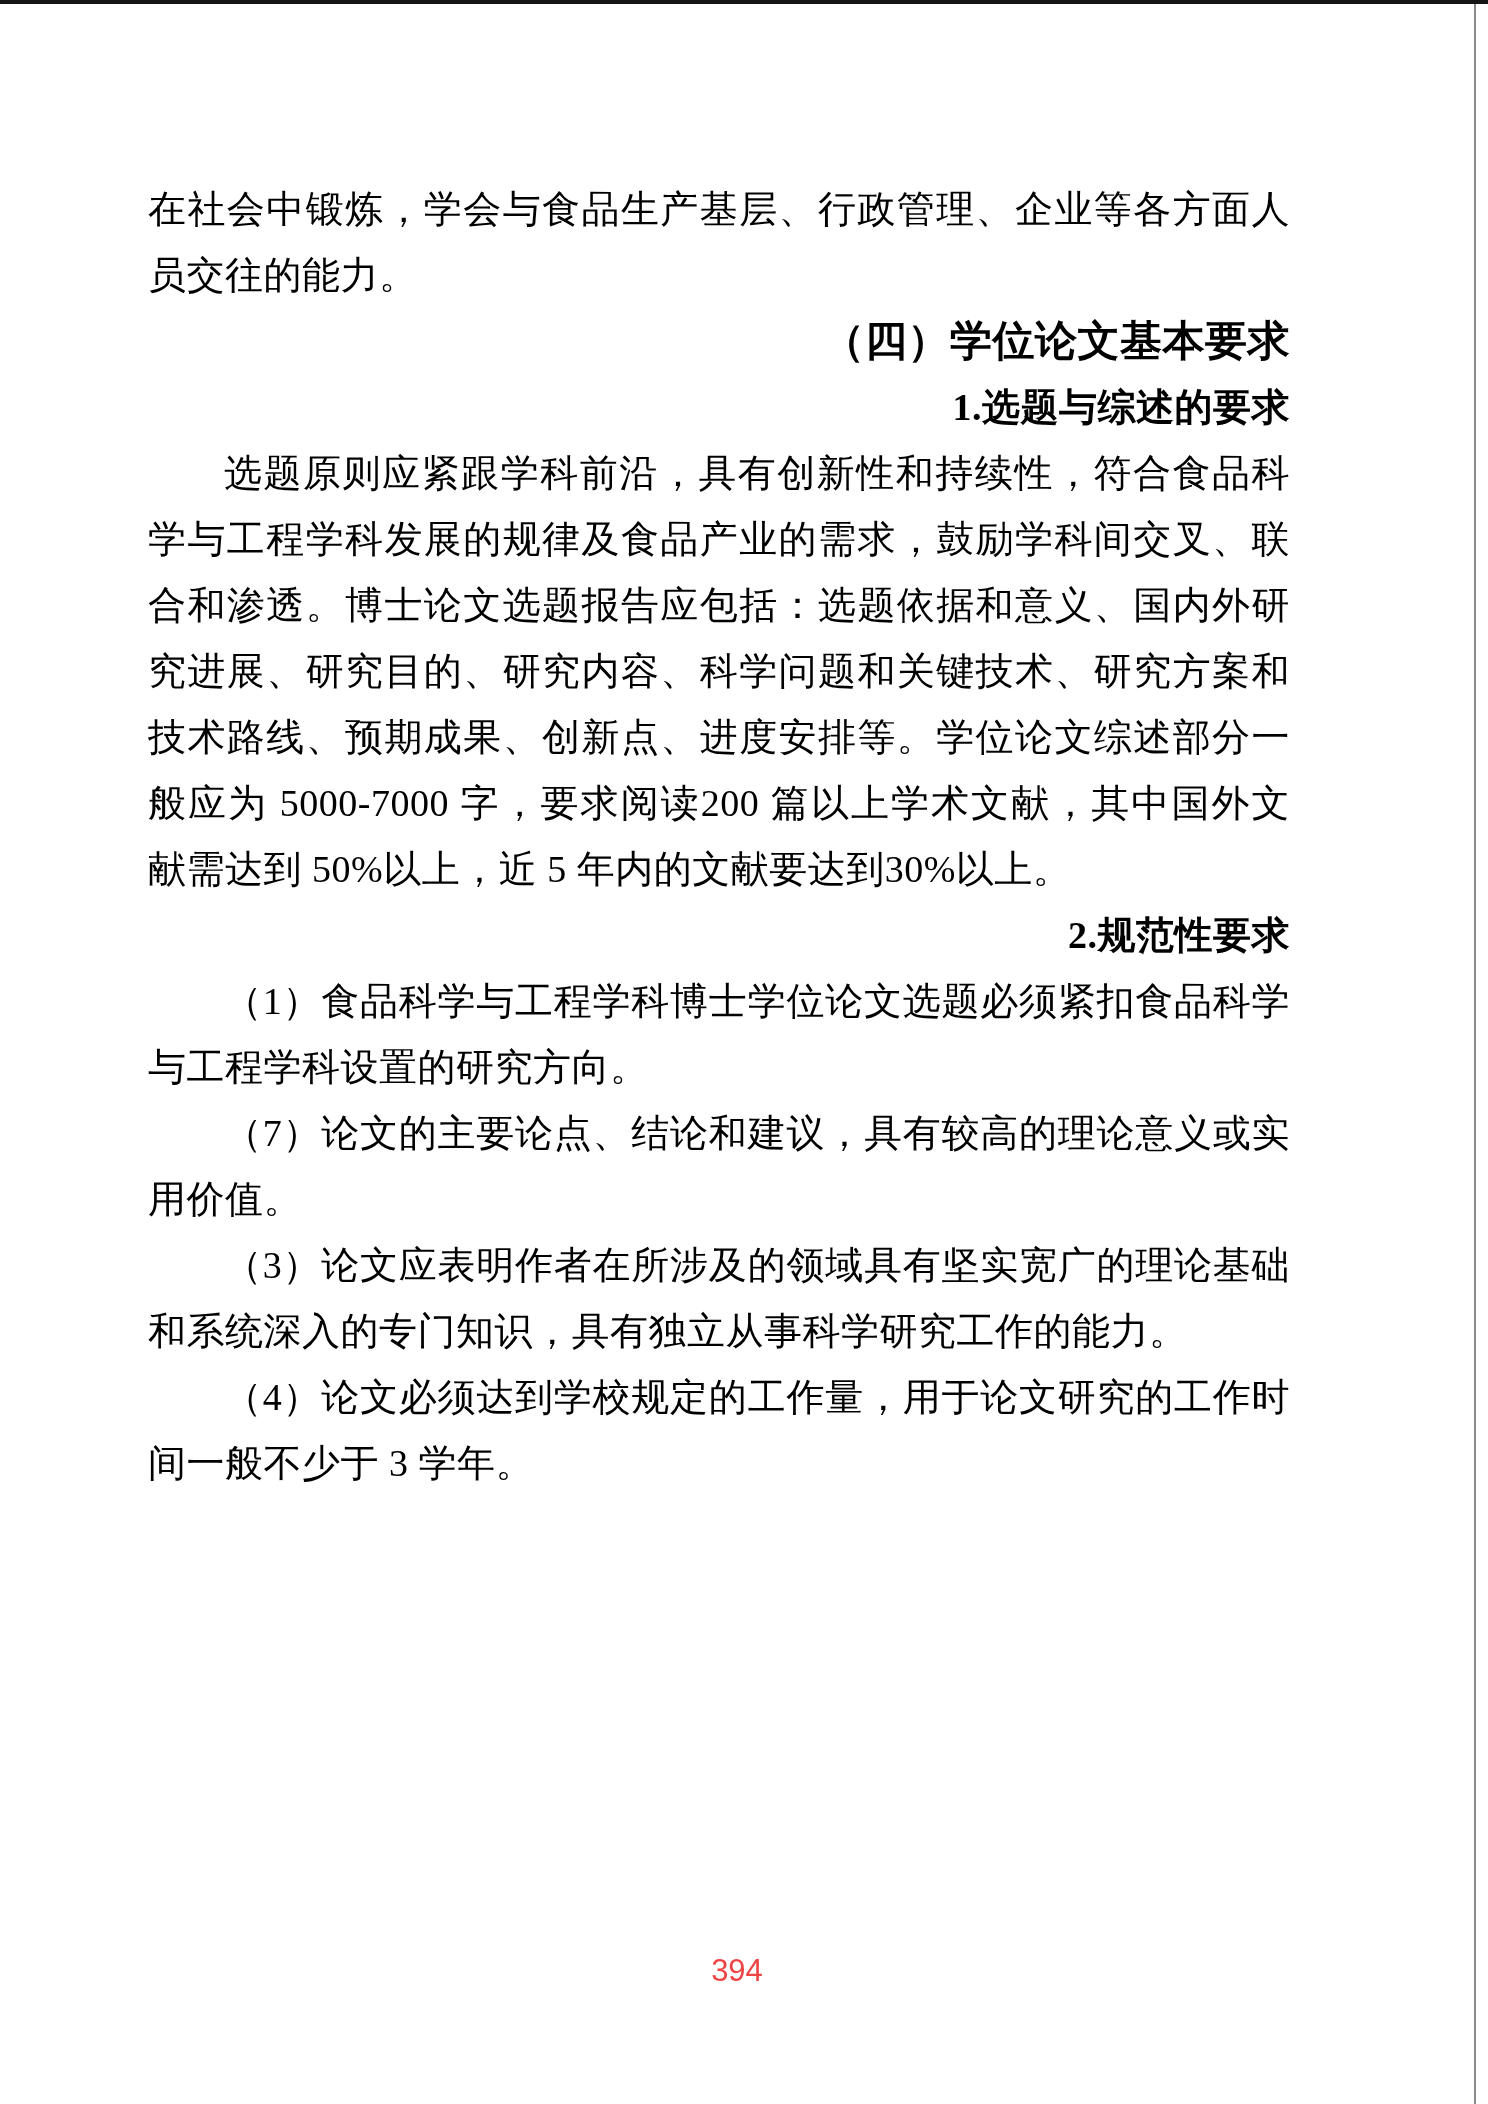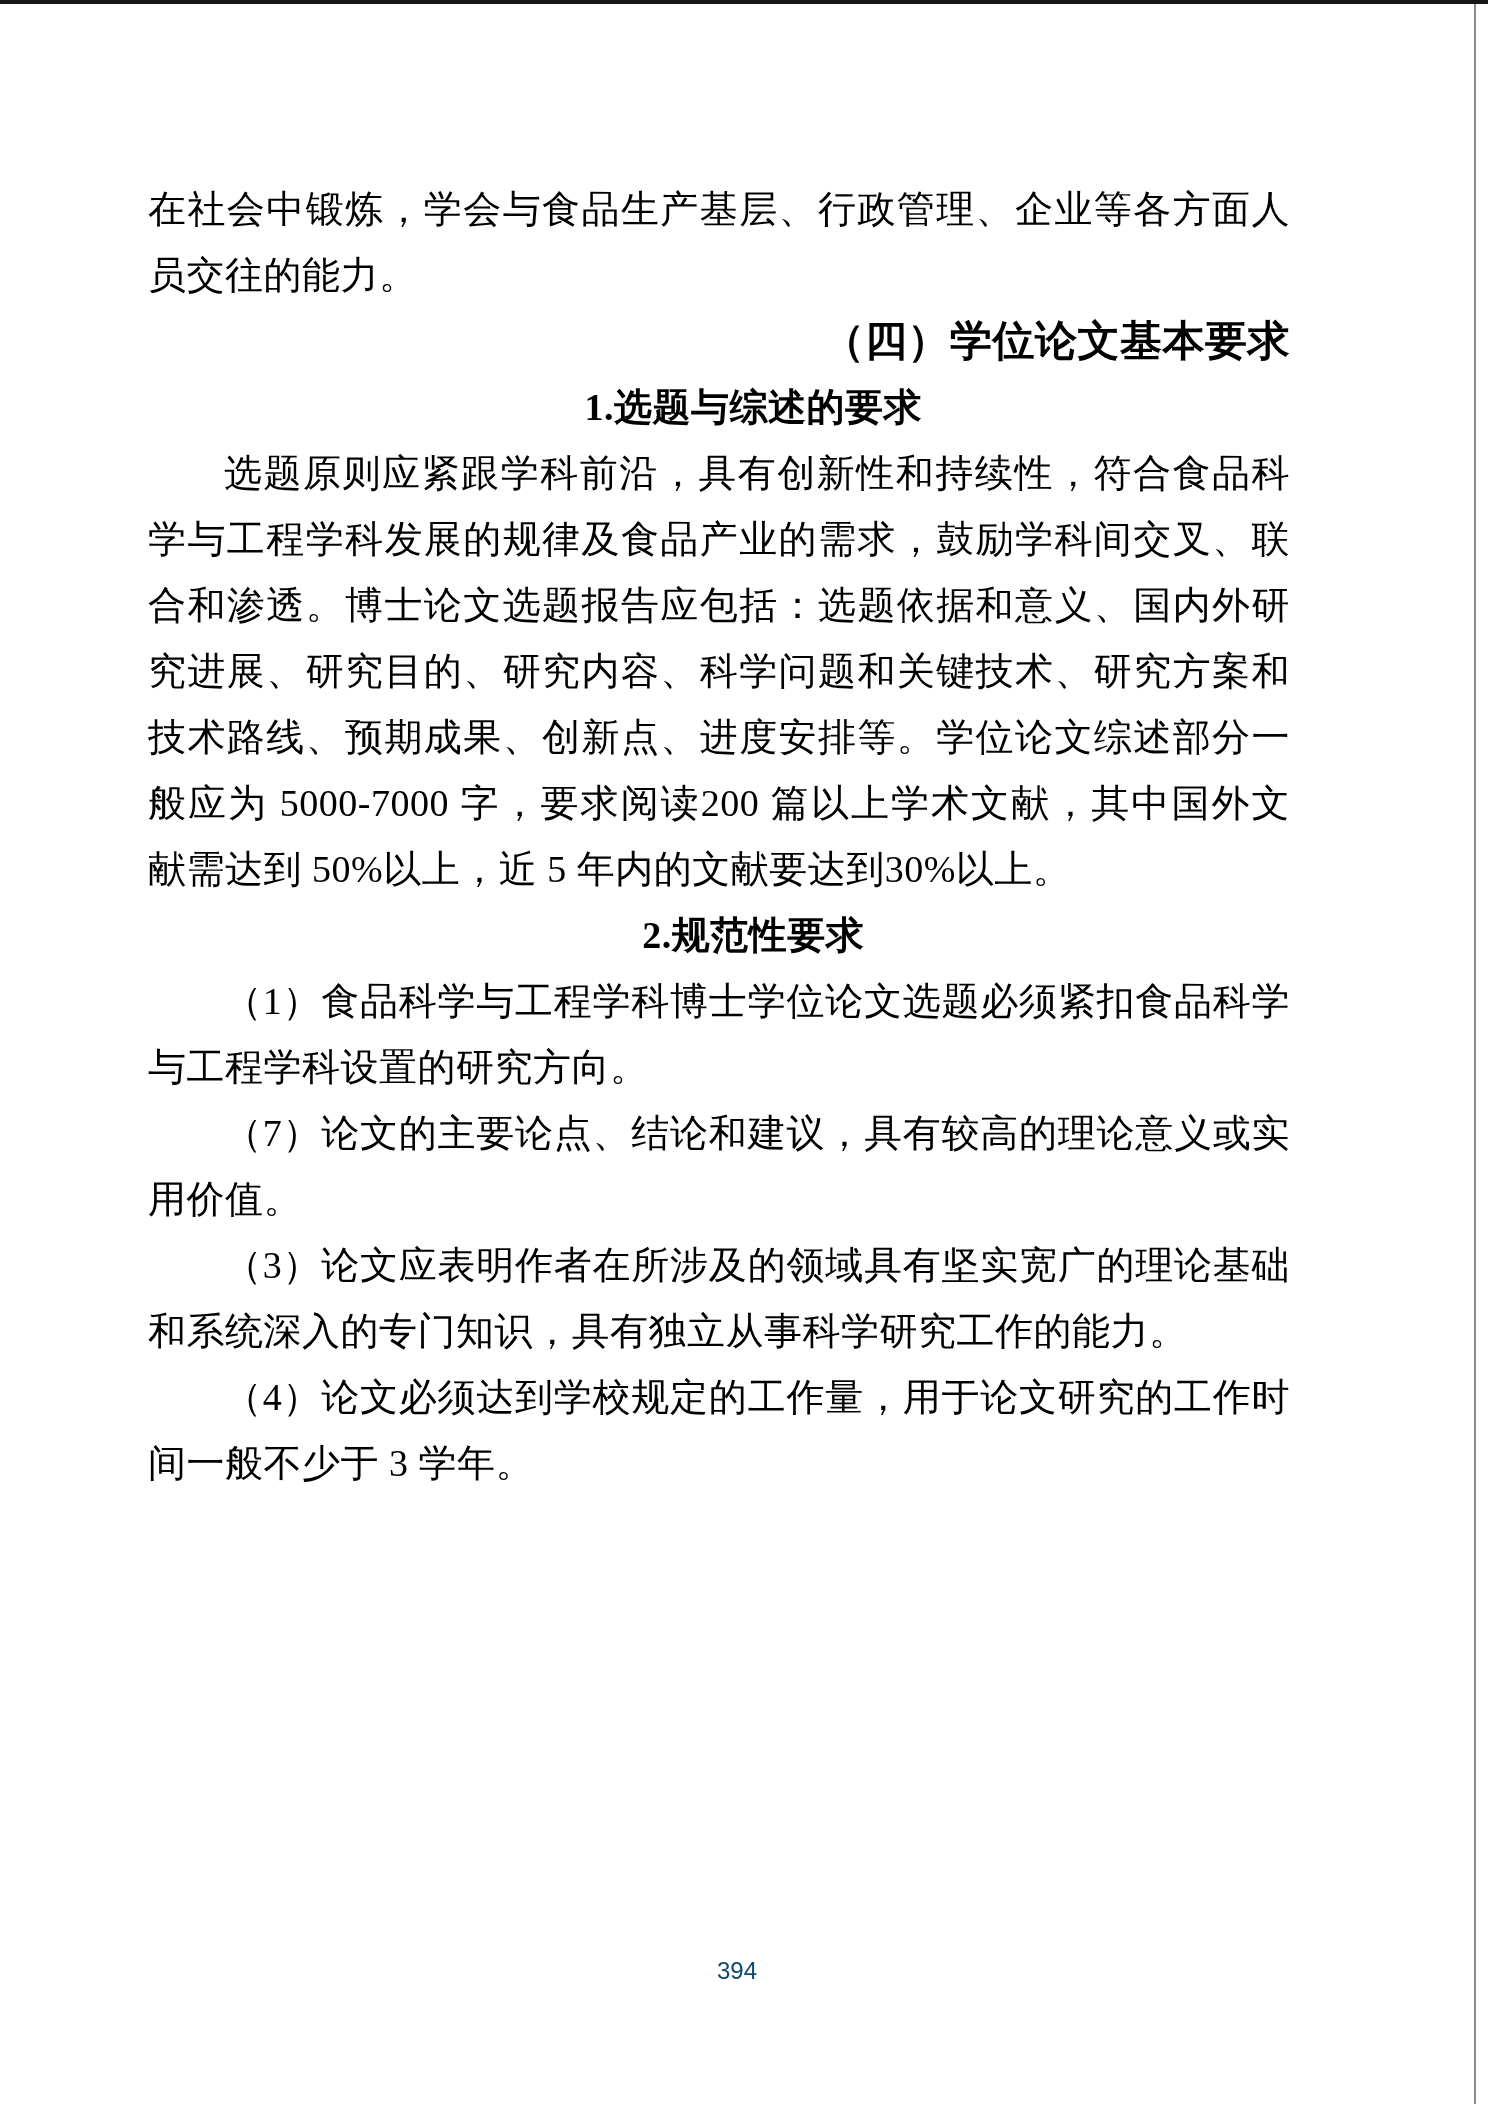--- a/index.html
+++ b/index.html
@@ -57,32 +57,32 @@
     line-height: 66px;
     text-indent: 2em;
     text-align: right;
   }
   .subheading {
     margin: 0;
     font-size: 38px;
     font-weight: bold;
     line-height: 66px;
     text-indent: 1.8em;
-    text-align: center;
+    text-align: right;
   }
   .page-number {
     position: absolute;
     top: 1954px;
     left: 0;
     width: 1474px;
     text-align: center;
-    font-size: 24px;
+    font-size: 31px;
     line-height: 34px;
     font-family: "Liberation Sans", "DejaVu Sans", sans-serif;
-    color: #0c4a6e;
+    color: #ef4444;
   }
 </style>
 </head>
 <body>
 
 <div class="page">
   <div class="top-bar"></div>
   <div class="right-line"></div>
 
   <div class="content">

